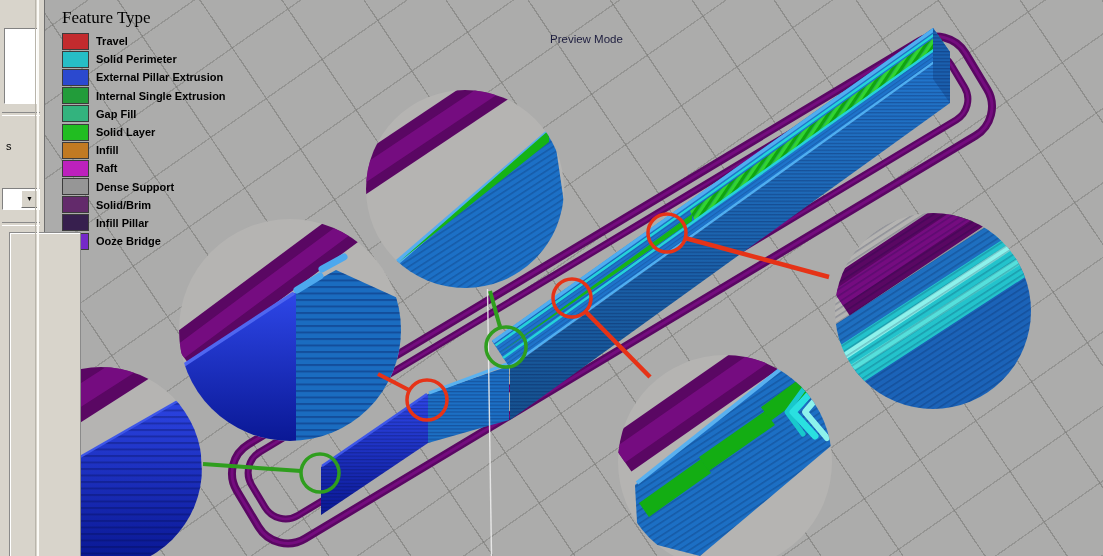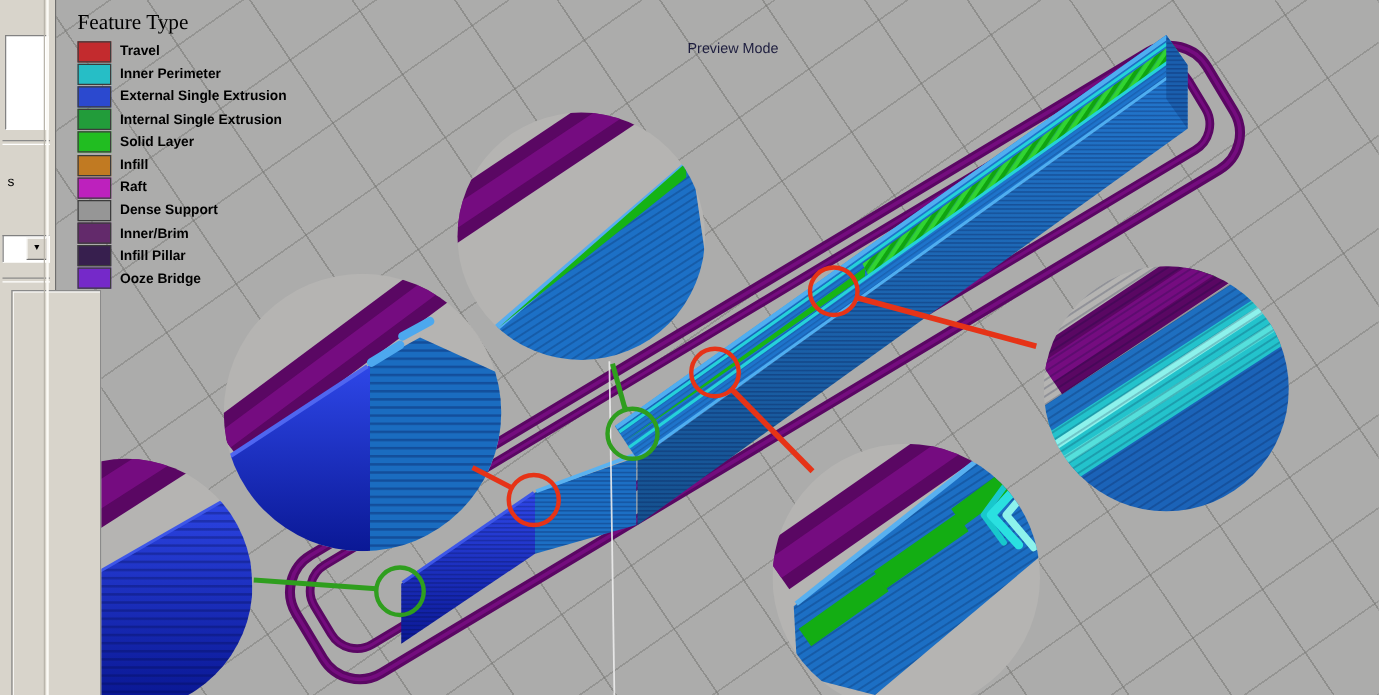--- a/index.html
+++ b/index.html
@@ -217,49 +217,53 @@
 
   <div class="legend">
     <div class="legend-title">Feature Type</div>
     <div id="legend-list">
         <div class="legend-item">
     <span class="legend-sw" style="background: rgb(195, 43, 46);"></span>
     <span class="legend-lbl">Travel</span>
   </div>
         <div class="legend-item">
     <span class="legend-sw" style="background: rgb(38, 190, 198);"></span>
-    <span class="legend-lbl">Inner Perimeter</span>
+    <span class="legend-lbl">Solid Perimeter</span>
   </div>
         <div class="legend-item">
     <span class="legend-sw" style="background: rgb(43, 73, 207);"></span>
-    <span class="legend-lbl">External Single Extrusion</span>
+    <span class="legend-lbl">External Pillar Extrusion</span>
   </div>
         <div class="legend-item">
     <span class="legend-sw" style="background: rgb(34, 156, 58);"></span>
     <span class="legend-lbl">Internal Single Extrusion</span>
   </div>
         <div class="legend-item">
+    <span class="legend-sw" style="background: rgb(51, 179, 126);"></span>
+    <span class="legend-lbl">Gap Fill</span>
+  </div>
+        <div class="legend-item">
     <span class="legend-sw" style="background: rgb(33, 189, 33);"></span>
     <span class="legend-lbl">Solid Layer</span>
   </div>
         <div class="legend-item">
     <span class="legend-sw" style="background: rgb(193, 122, 34);"></span>
     <span class="legend-lbl">Infill</span>
   </div>
         <div class="legend-item">
     <span class="legend-sw" style="background: rgb(189, 33, 189);"></span>
     <span class="legend-lbl">Raft</span>
   </div>
         <div class="legend-item">
     <span class="legend-sw" style="background: rgb(150, 150, 150);"></span>
     <span class="legend-lbl">Dense Support</span>
   </div>
         <div class="legend-item">
     <span class="legend-sw" style="background: rgb(99, 42, 107);"></span>
-    <span class="legend-lbl">Inner/Brim</span>
+    <span class="legend-lbl">Solid/Brim</span>
   </div>
         <div class="legend-item">
     <span class="legend-sw" style="background: rgb(55, 31, 78);"></span>
     <span class="legend-lbl">Infill Pillar</span>
   </div>
         <div class="legend-item">
     <span class="legend-sw" style="background: rgb(117, 41, 201);"></span>
     <span class="legend-lbl">Ooze Bridge</span>
   </div>
       </div>

